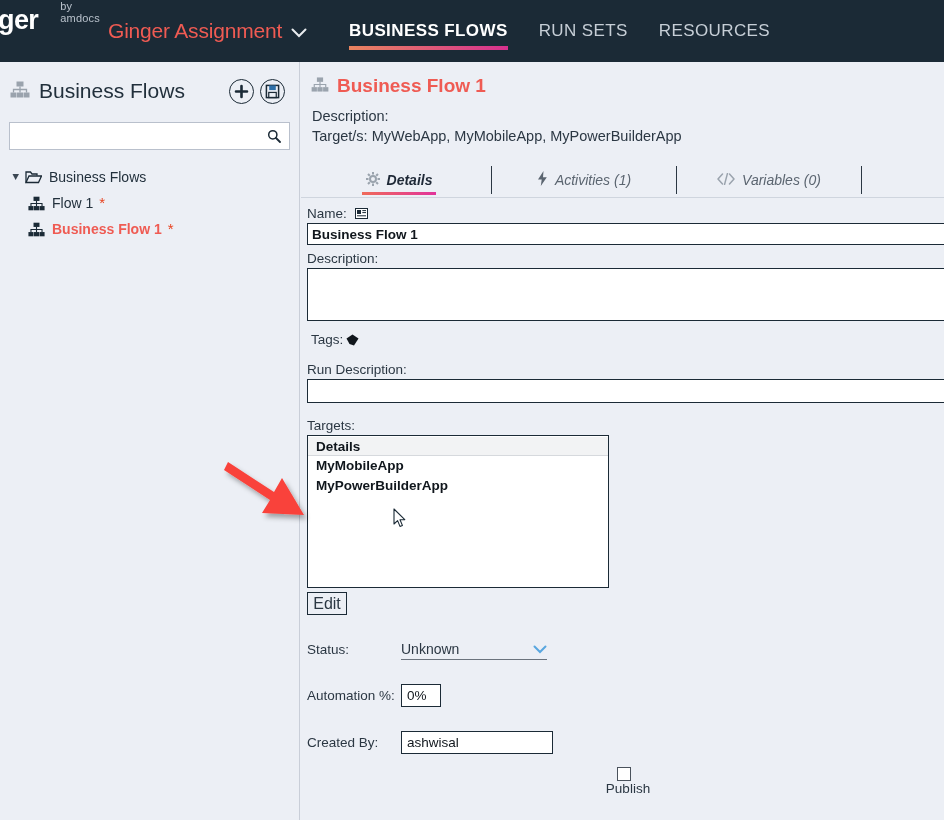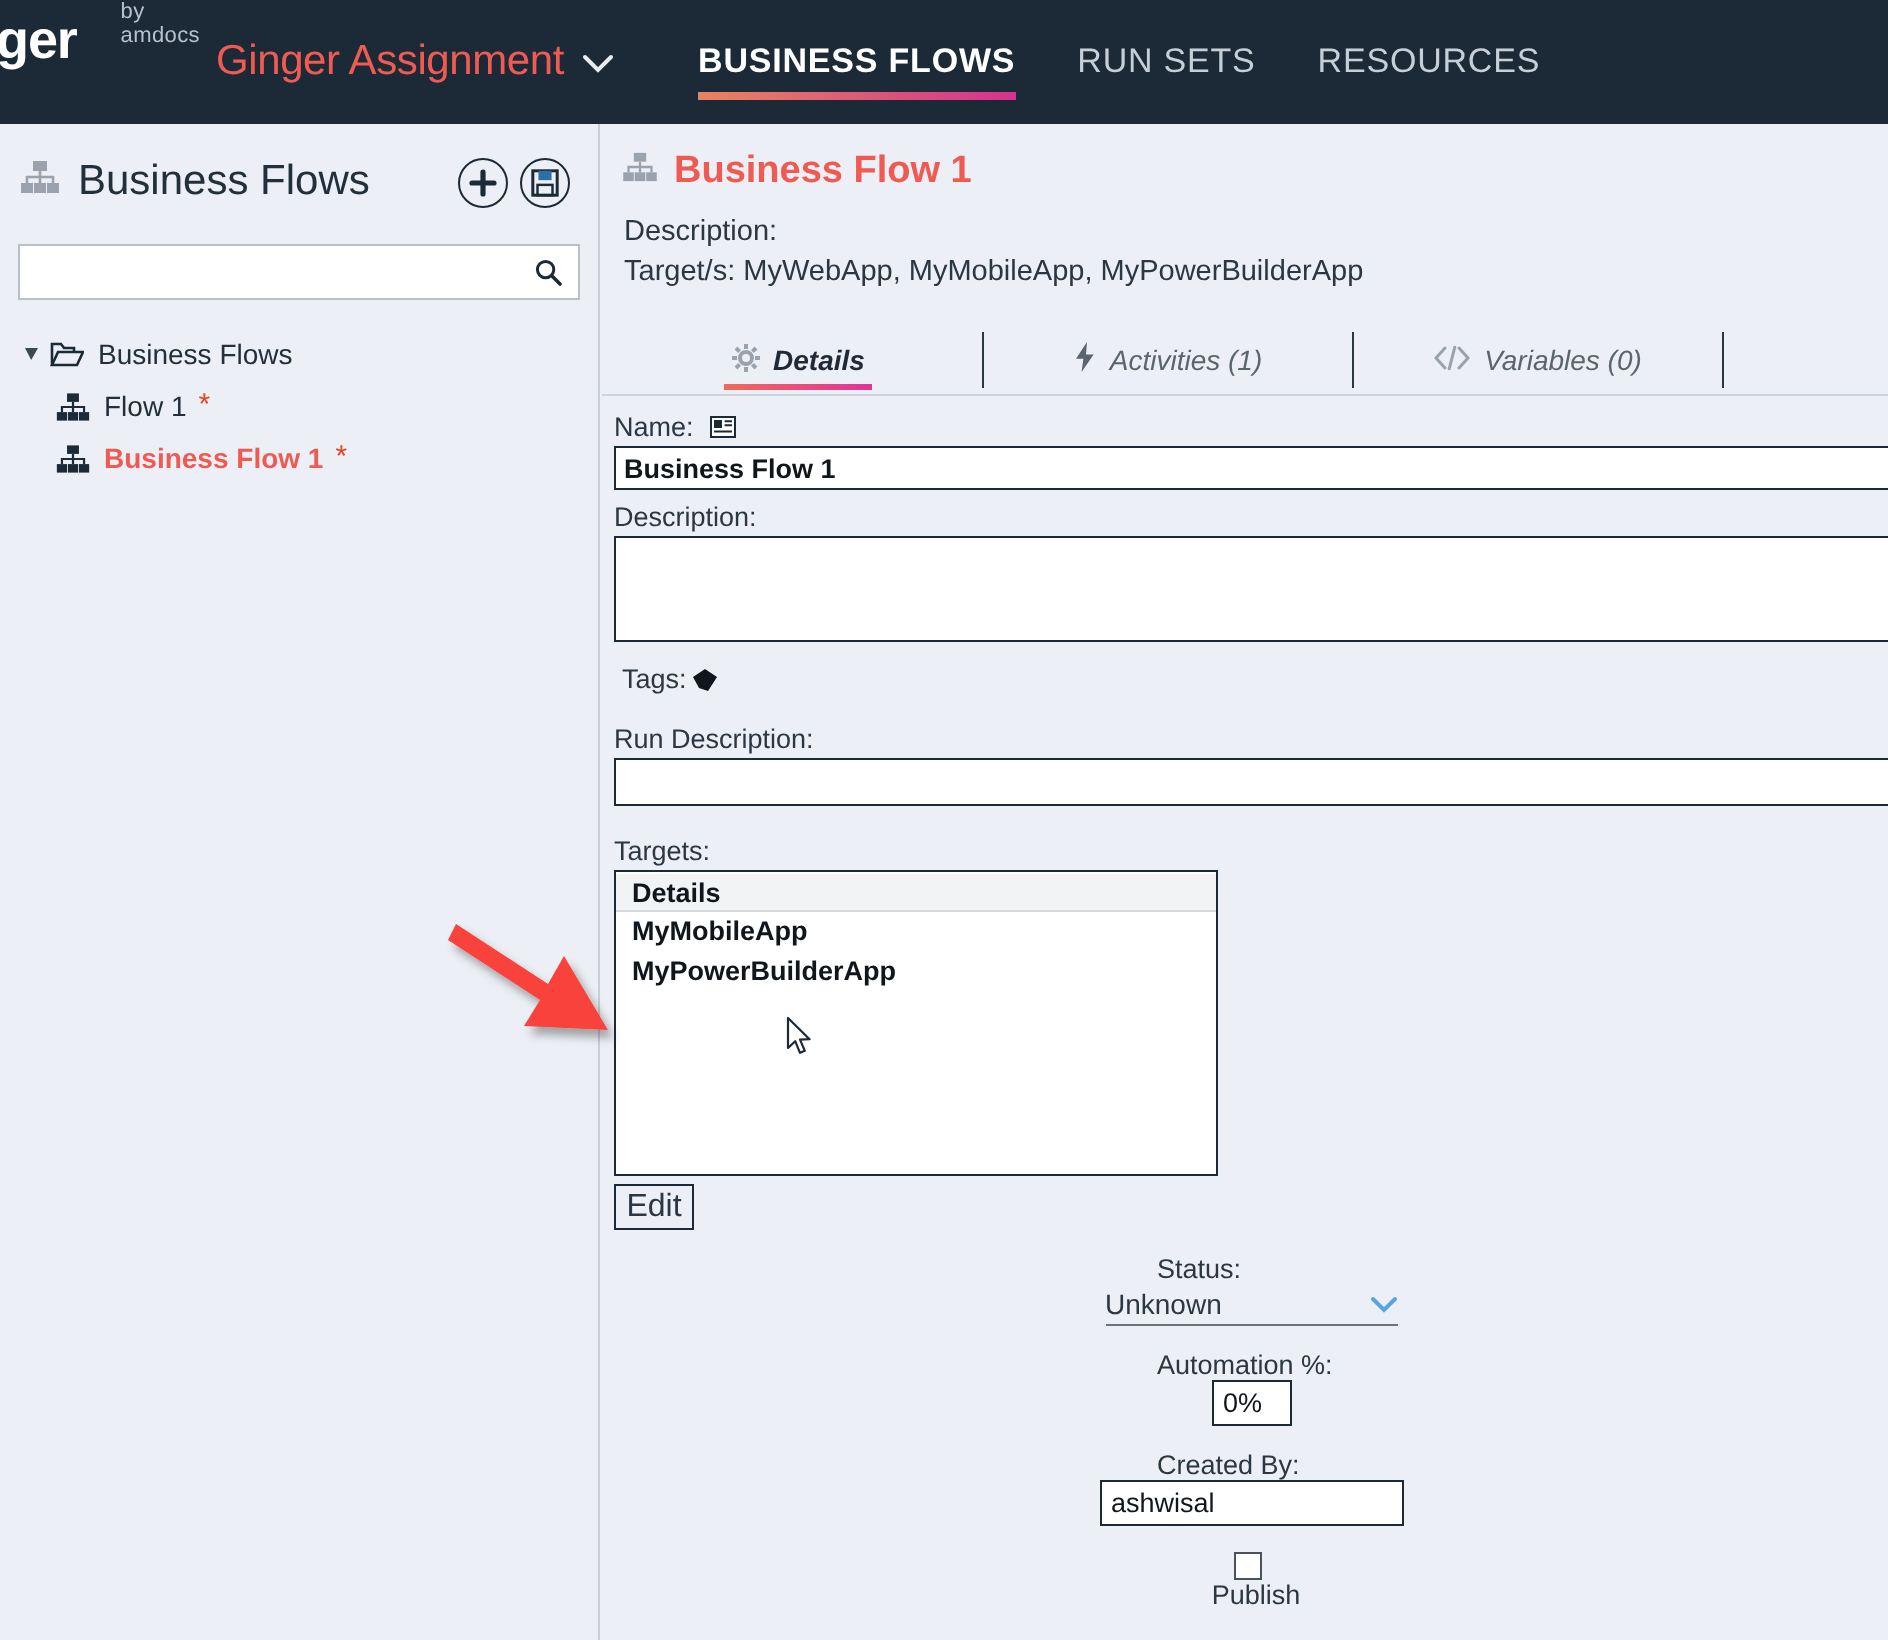--- a/index.html
+++ b/index.html
@@ -292,24 +292,23 @@
     border: 1.4px solid #1b2a36;
     font-size: 16px;
     color: #2b3743;
     cursor: pointer;
     font-family: "Liberation Sans", sans-serif;
     line-height: 19px;
     padding: 0;
   }
   .fld-row {
     display: flex; align-items: center;
-    margin-top: 12px;
+    margin-top: 24px;
     font-size: 13.5px;
     color: #2b3743;
-    flex-direction: column;
   }
   .fld-row .lbl { width: 94px; }
   .combo {
     width: 146px;
     border: none;
     border-bottom: 1.4px solid #6b737d;
     display: flex; align-items: center; justify-content: space-between;
     font-size: 14px;
     color: #2b3743;
     height: 21px;

